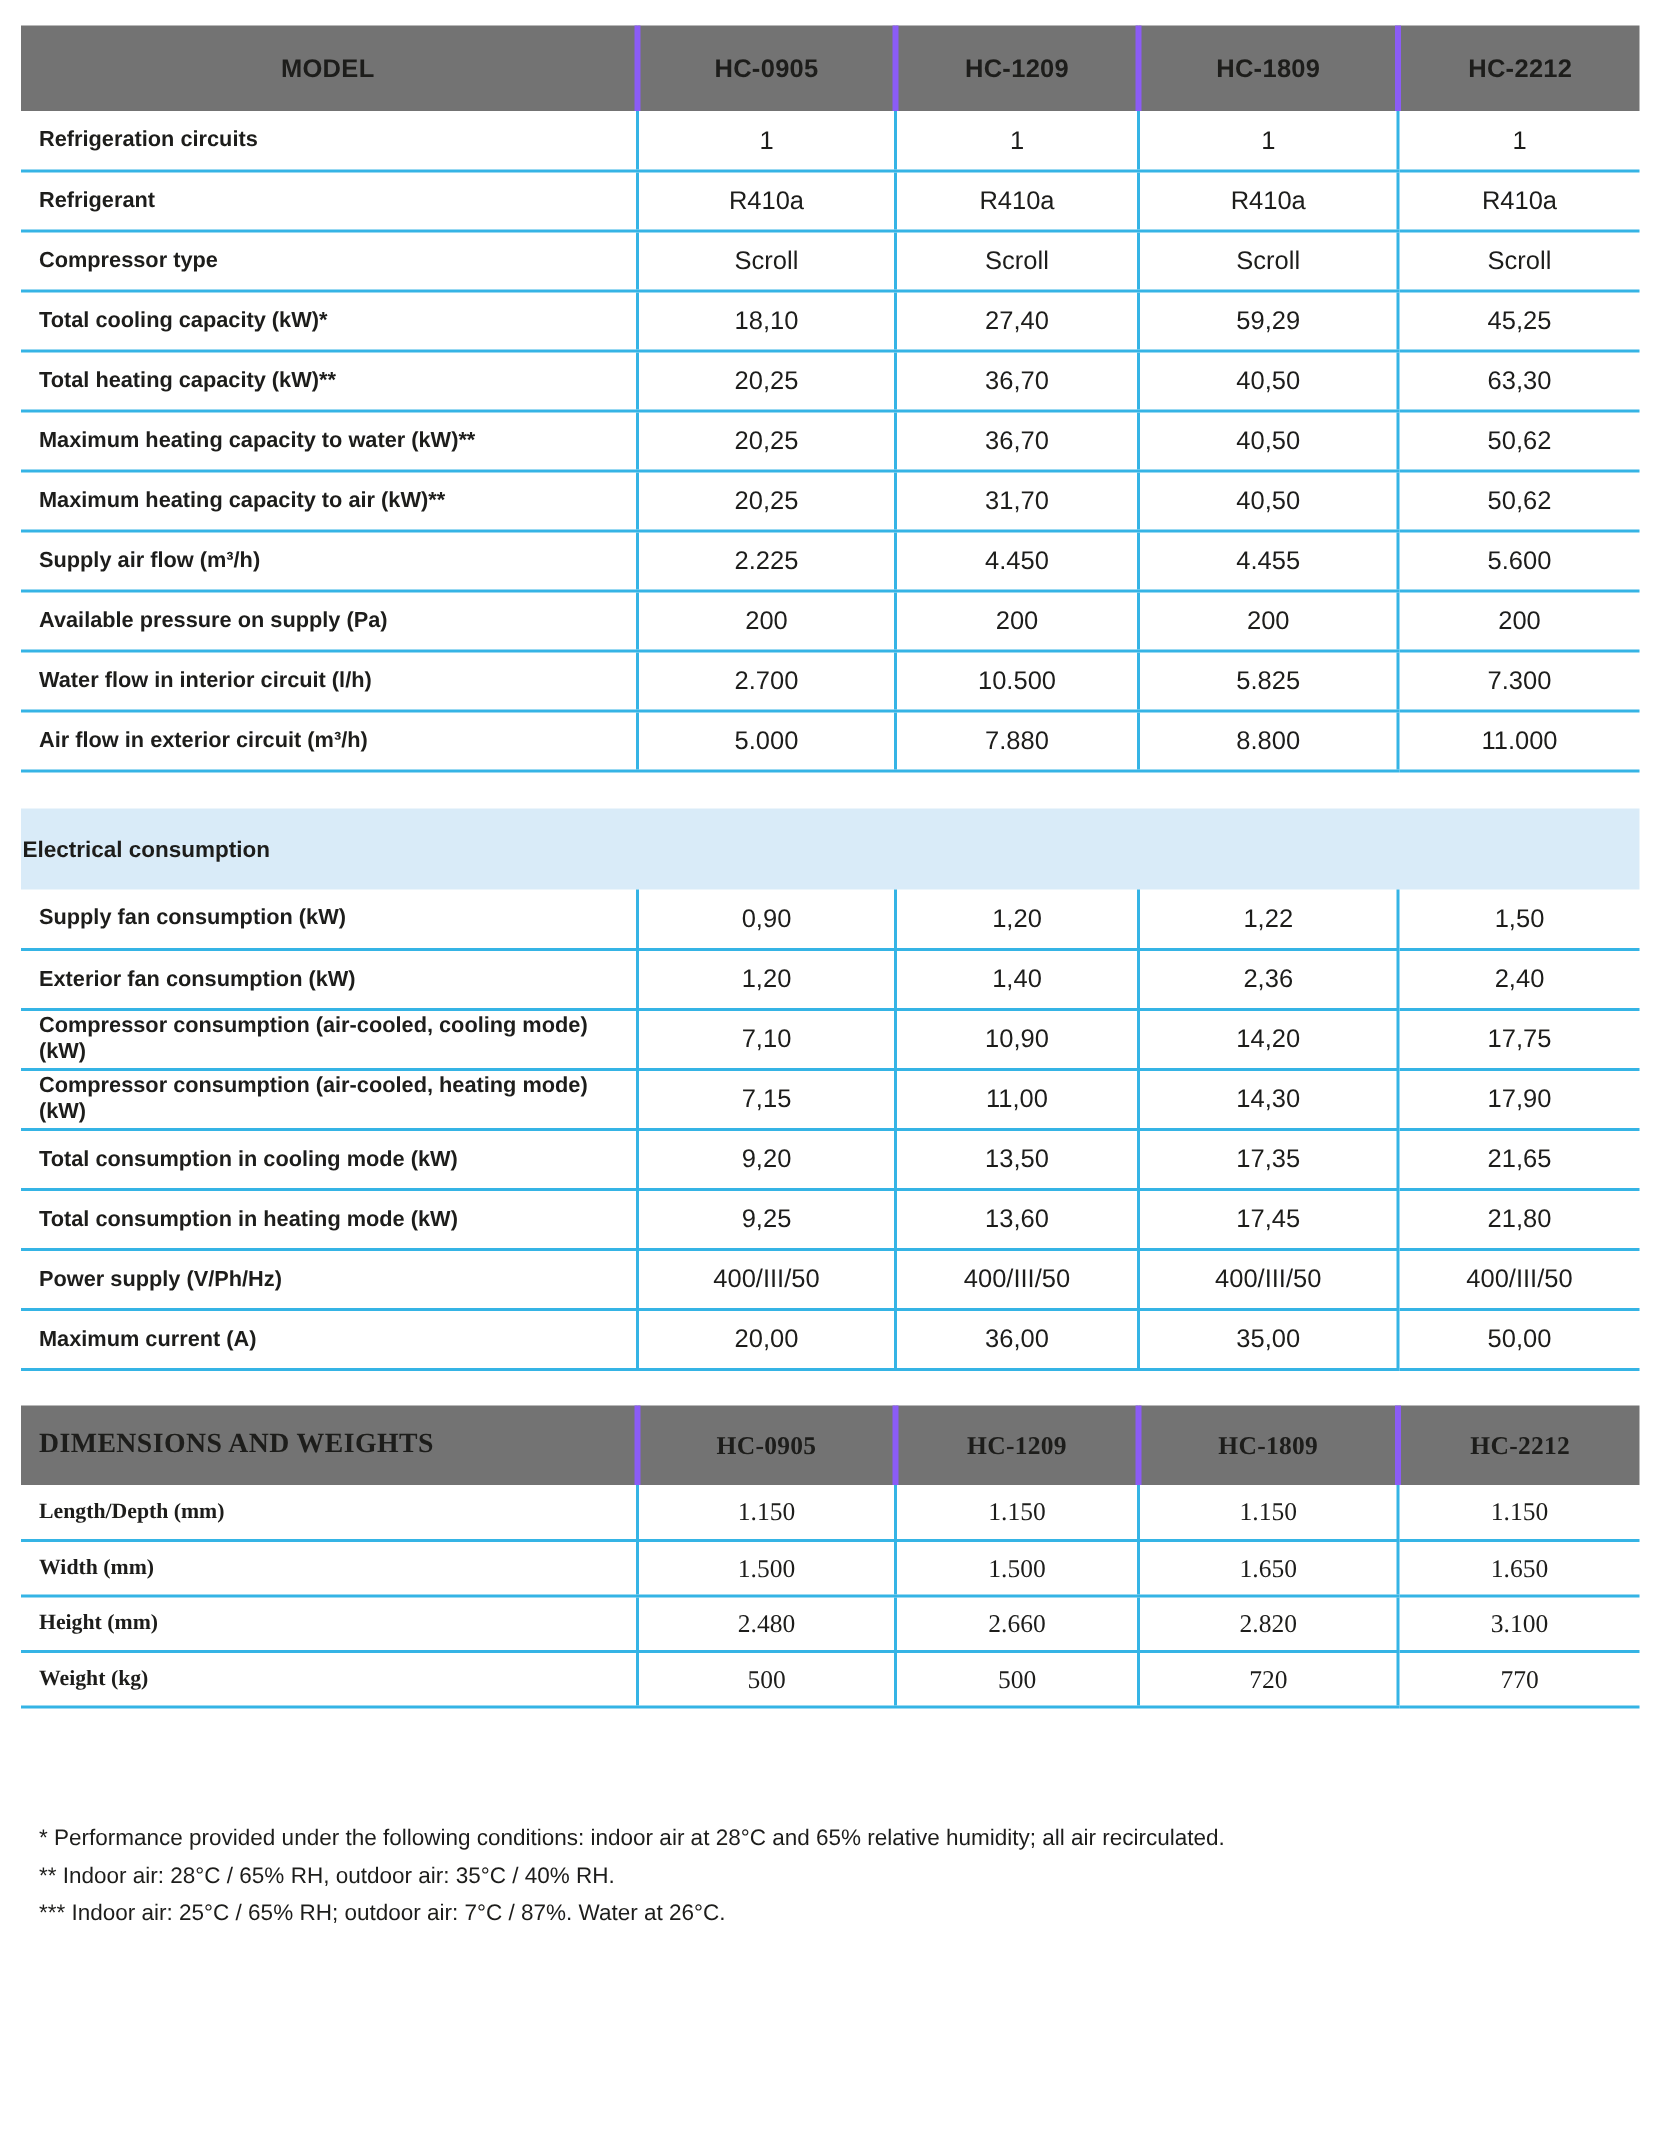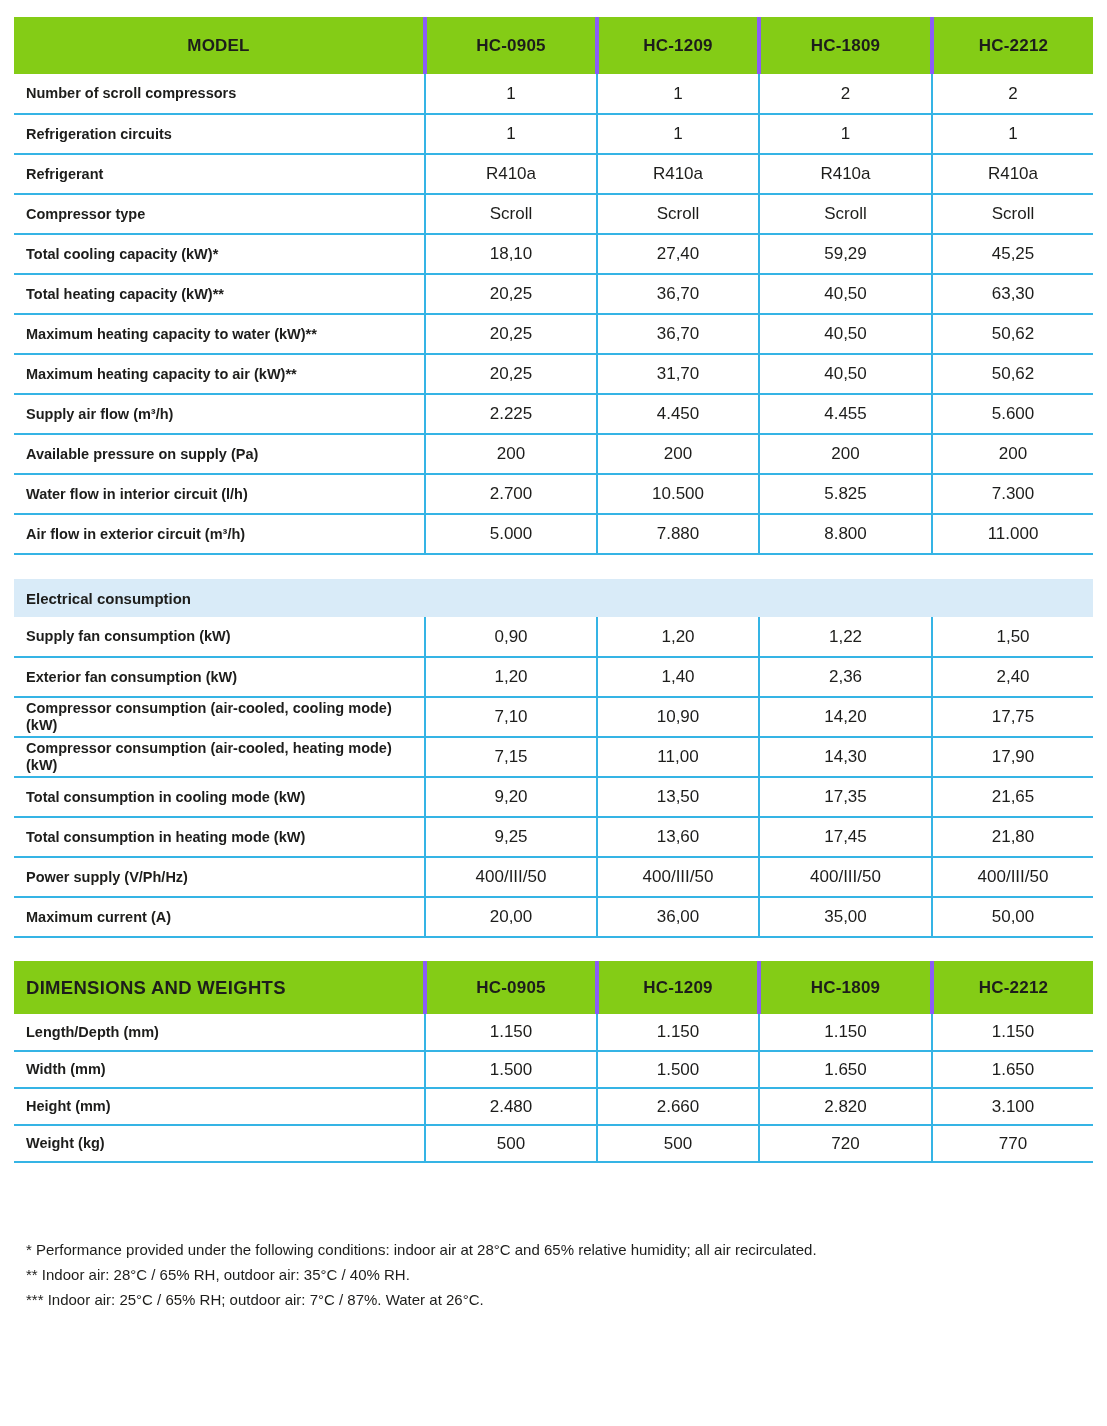--- a/index.html
+++ b/index.html
@@ -13,21 +13,21 @@
     width: 1107px;
     height: 1426px;
     padding: 17px 14px 0 14px;
   }
   table.spec {
     width: 1079px;
     border-collapse: collapse;
     table-layout: fixed;
   }
   table.spec th {
-    background: #84cc16;
+    background: #737373;
     height: 57px;
     font-size: 17px;
     font-weight: bold;
     text-align: center;
     padding: 0;
     letter-spacing: 0.2px;
   }
   table.spec th + th { border-left: 4px solid #8b5cf6; }
   table.spec td {
     border-bottom: 2px solid #35b4e5;
@@ -47,31 +47,31 @@
   table.dim th { height: 53px; }
   table.dim th.section-title {
     text-align: left;
     padding-left: 12px;
     font-size: 18.5px;
     letter-spacing: 0.3px;
   }
   table.dim td { height: 37px; }
   .band {
     width: 1079px;
-    height: 38px;
+    height: 54px;
     margin-top: 24px;
     background: #d9ebf8;
     display: flex;
     align-items: center;
-    padding-left: 12px;
+    padding-left: 1px;
     font-size: 15px;
     font-weight: bold;
   }
   table.elec { margin-top: 0; }
-  table.dim { margin-top: 23px; }
+  table.dim { margin-top: 23px; font-family: Liberation Serif, serif; }
   .footnotes {
     margin-top: 74px;
     padding-left: 12px;
     font-size: 15px;
     line-height: 25px;
   }
   .footnotes p { margin: 0; }
 </style>
 </head>
 <body>
@@ -90,27 +90,20 @@
       <tr>
         <th>MODEL</th>
         <th>HC-0905</th>
         <th>HC-1209</th>
         <th>HC-1809</th>
         <th>HC-2212</th>
       </tr>
     </thead>
     <tbody id="main-body">
         <tr>
-          <td class="label">Number of scroll compressors</td>
-          <td class="val">1</td>
-          <td class="val">1</td>
-          <td class="val">2</td>
-          <td class="val">2</td>
-        </tr>
-        <tr>
           <td class="label">Refrigeration circuits</td>
           <td class="val">1</td>
           <td class="val">1</td>
           <td class="val">1</td>
           <td class="val">1</td>
         </tr>
         <tr>
           <td class="label">Refrigerant</td>
           <td class="val">R410a</td>
           <td class="val">R410a</td>

